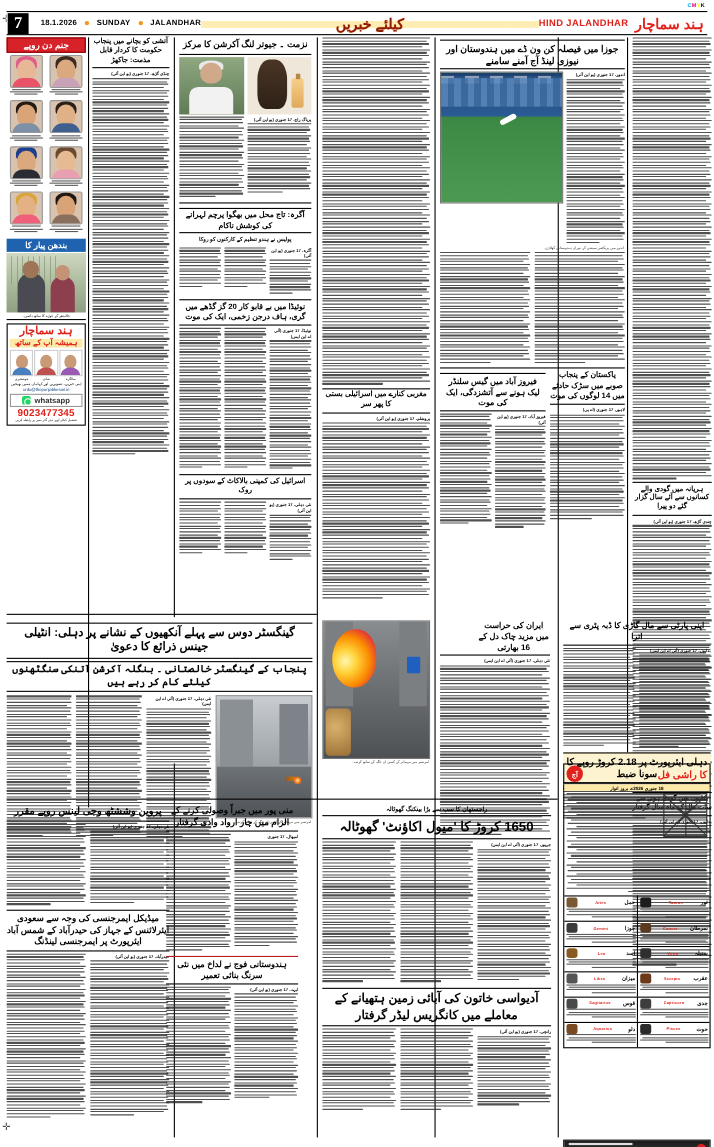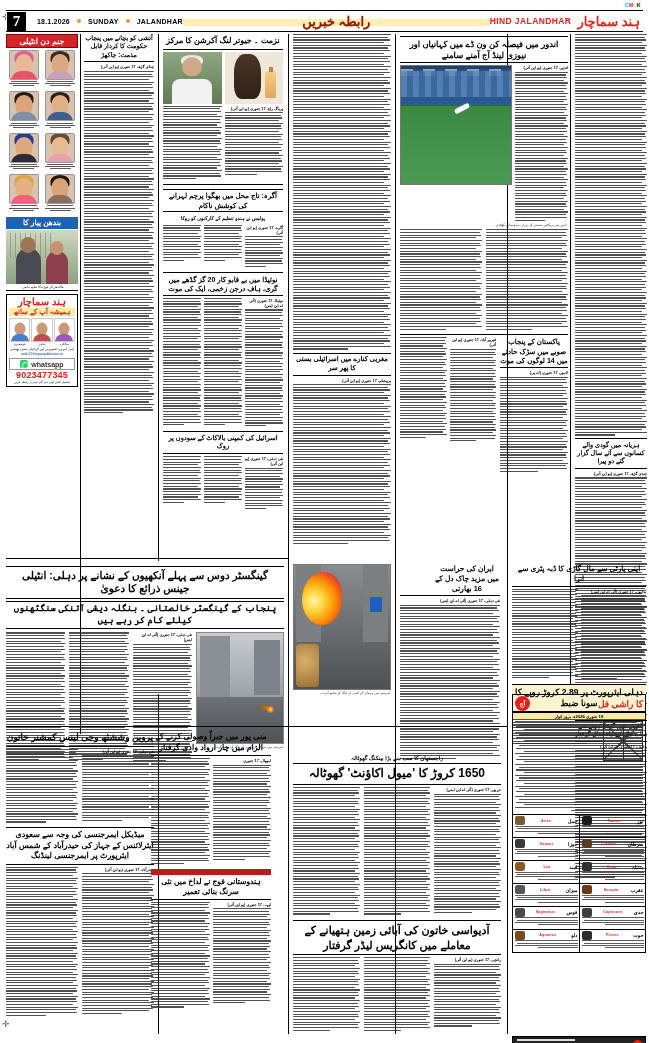--- a/index.html
+++ b/index.html
@@ -266,38 +266,38 @@
   <div class="regmark">✛</div>
   <div class="regmark2">✛</div>
 
   <div class="masthead">
     <div class="pageno">7</div>
     <div class="mh-date">18.1.2026</div>
     <span class="mh-dot"></span>
     <div class="mh-day">SUNDAY</div>
     <span class="mh-dot"></span>
     <div class="mh-city">JALANDHAR</div>
-    <div class="mh-center">رابطہ خبریں</div>
+    <div class="mh-center">کیلئے خبریں</div>
     <div class="mh-brand-en">HIND JALANDHAR</div>
     <div class="mh-brand-ur">ہند سماچار</div>
   </div>
 
   <div class="body-grid">
 
     <div class="vline" style="left:74px; top:0; height:700px;"></div>
     <div class="vline" style="left:152px; top:0; height:527px;"></div>
     <div class="vline" style="left:282px; top:0; height:527px;"></div>
     <div class="vline" style="left:389px; top:0; height:1000px;"></div>
     <div class="vline" style="left:501px; top:0; height:1000px;"></div>
     <div class="vline" style="left:564px; top:0; height:660px;"></div>
     <div class="vline" style="left:282px; top:527px; height:473px;"></div>
     <div class="vline" style="left:152px; top:660px; height:340px;"></div>
 
     <div class="col" style="left:0; top:0; width:72px;">
-      <div class="bd-banner">جنم دن انٹیلی</div>
+      <div class="bd-banner">جنم دن روپے</div>
       <div class="bd-grid">
         <div class="bd-cell">
           <div class="bd-photo">
             <span class="hair" style="background:#e05c8a"></span>
             <span class="face" style="background:#e8b896"></span>
             <span class="body" style="background:#e8536a"></span>
           </div>
           <div class="bd-cap">
               <i></i>
               <i></i>
@@ -1123,21 +1123,21 @@
           <i></i>
           <i></i>
           <i></i>
           <i></i>
           <i></i>
           <i></i>
       </div>
     </div>
 
     <div class="col" style="left:394px; top:0; width:168px;">
-      <div class="hl hl-box" style="font-size:8.4px;">اندور میں فیصلہ کن ون ڈے میں کہانیاں اور نیوزی لینڈ آج آمنے سامنے</div>
+      <div class="hl hl-box" style="font-size:8.4px;">جوزا میں فیصلہ کن ون ڈے میں ہندوستان اور نیوزی لینڈ آج آمنے سامنے</div>
       <div style="display:flex; gap:3px; margin-top:2px;">
         <div style="flex:0 0 112px;">
           <div class="cricket news-photo" style="height:120px; border:1px solid #777;">
             <span class="stand"></span>
               <span class="scoreline"></span>
               <span class="seats"></span>
             <span class="pl" style="left:10%;"><span class="head"></span><span class="torso"></span><span class="legs"></span><span class="shoe"></span></span>
             <span class="pl" style="left:30%;"><span class="head" style="background:#a7734f"></span><span class="torso" style="background:#fafafa"></span><span class="legs" style="background:#26292e"></span><span class="shoe"></span></span>
             <span class="pl" style="left:58%;"><span class="head" style="background:#b07a52"></span><span class="torso" style="background:#f4f4f4"></span><span class="legs" style="background:#1b1f24"></span><span class="shoe"></span></span>
             <span style="position:absolute; left:48%; top:34%; width:16px;height:5px;background:#fff;border-radius:3px; transform:rotate(-28deg);"></span>
@@ -1288,20 +1288,21 @@
               <i></i>
               <i></i>
               <i></i>
               <i></i>
         </div>
           </div>
       </div>
 
       <div style="border-top:1px solid #000; margin-top:3px; padding-top:2px; display:flex; gap:4px;">
         <div style="flex:0 0 96px;">
+          <div class="hl hl-box" style="font-size:7.4px;">فیروز آباد میں گیس سلنڈر لیک ہونے سے آتشزدگی، ایک کی موت</div>
           <div style="display:flex; gap:3px;">
             <div style="flex:1;">
                 <div class="lines dense">
               <i></i>
                   <i></i>
                   <i></i>
                   <i></i>
                   <i></i>
                   <i></i>
                   <i></i>
@@ -1730,21 +1731,21 @@
             <i></i>
             <i></i>
         </div>
       </div>
     </div>
 
     <div class="hline" style="left:0; top:524px; width:282px;"></div>
 
     <div class="col" style="left:0; top:530px; width:278px;">
       <div class="hl hl-box" style="font-size:10.5px;">گینگسٹر دوس سے پہلے آنکھیوں کے نشانے پر دہلی: انٹیلی جینس ذرائع کا دعویٰ</div>
-      <div class="hl hl-box" style="font-size:9px;">پنجاب کے گینگسٹر خالصتانی ۔ بنگلہ دیشی آتنکی سنگٹھنوں کیلئے کام کر رہے ہیں</div>
+      <div class="hl hl-box" style="font-size:9px;">پنجاب کے گینگسٹر خالصتانی ۔ بنگلہ آکرشن آتنکی سنگٹھنوں کیلئے کام کر رہے ہیں</div>
       <div style="display:flex; gap:4px; margin-top:3px;">
         <div style="flex:1;">
             <div class="lines dense">
           <i></i>
               <i></i>
               <i></i>
               <i></i>
               <i></i>
               <i></i>
               <i></i>
@@ -2062,41 +2063,41 @@
               <i></i>
               <i></i>
               <i></i>
               <i></i>
               <i></i>
           <i></i>
               <i></i>
         </div>
           </div>
       </div>
-      <div class="hl hl-box" style="font-size:8.6px; margin-top:3px; background:#FDF3D0;">دہلی ایئرپورٹ پر 2.89 کروڑ روپے کا سونا ضبط</div>
+      <div class="hl hl-box" style="font-size:8.6px; margin-top:3px; background:#FDF3D0;">دہلی ایئرپورٹ پر 2.18 کروڑ روپے کا سونا ضبط</div>
       <div class="lines dense" style="margin-top:2px;">
         <i></i>
           <i></i>
           <i></i>
           <i></i>
           <i></i>
           <i></i>
           <i></i>
           <i></i>
           <i></i>
           <i></i>
           <i></i>
           <i></i>
       </div>
     </div>
 
     <div class="hline" style="left:0; top:692px; width:501px;"></div>
 
     <div class="col" style="left:0; top:698px; width:148px;">
-      <div class="hl" style="font-size:9px;">پروین وششٹھ وجی لینس کمشنر خاتون</div>
+      <div class="hl" style="font-size:9px;">پروین وششٹھ وجی لینس روپے مقرر</div>
       <div style="border-bottom:1px solid #000; margin:2px 0;"></div>
       <div style="display:flex; gap:4px;">
         <div style="flex:1;">
             <div class="lines dense">
           <i></i>
               <i></i>
               <i></i>
               <i></i>
               <i></i>
               <i></i>
@@ -2364,21 +2365,21 @@
               <i></i>
           <i></i>
               <i></i>
               <i></i>
               <i></i>
               <i></i>
               <i></i>
         </div>
           </div>
       </div>
-      <div style="border-top:6px solid #b91c1c; margin-top:3px; padding-top:2px;">
+      <div style="border-top:1px solid #b91c1c; margin-top:3px; padding-top:2px;">
         <div class="hl" style="font-size:7.6px;">ہندوستانی فوج نے لداخ میں نئی سرنگ بنائی تعمیر</div>
         <div style="border-bottom:1px solid #000; margin:2px 0;"></div>
         <div style="display:flex; gap:3px;">
           <div style="flex:1;">
               <div class="lines dense">
             <i></i>
                 <i></i>
                 <i></i>
                 <i></i>
                 <i></i>
@@ -2457,21 +2458,21 @@
                 <i></i>
                 <i></i>
                 <i></i>
                 <i></i>
           </div>
             </div>
         </div>
       </div>
     </div>
 
-    <div class="col" style="left:287px; top:720px; width:208px;">
+    <div class="col" style="left:287px; top:698px; width:208px;">
       <div class="sub" style="font-size:5.6px; border-bottom:1px solid #000;">راجستھان کا سب سے بڑا بینکنگ گھوٹالہ</div>
       <div class="hl" style="font-size:12px; margin-top:2px;">1650 کروڑ کا 'میول اکاؤنٹ' گھوٹالہ</div>
       <div style="border-bottom:1px solid #000; margin:2px 0;"></div>
       <div style="display:flex; gap:4px;">
         <div style="flex:1;">
             <div class="lines dense">
           <i></i>
               <i></i>
               <i></i>
               <i></i>

